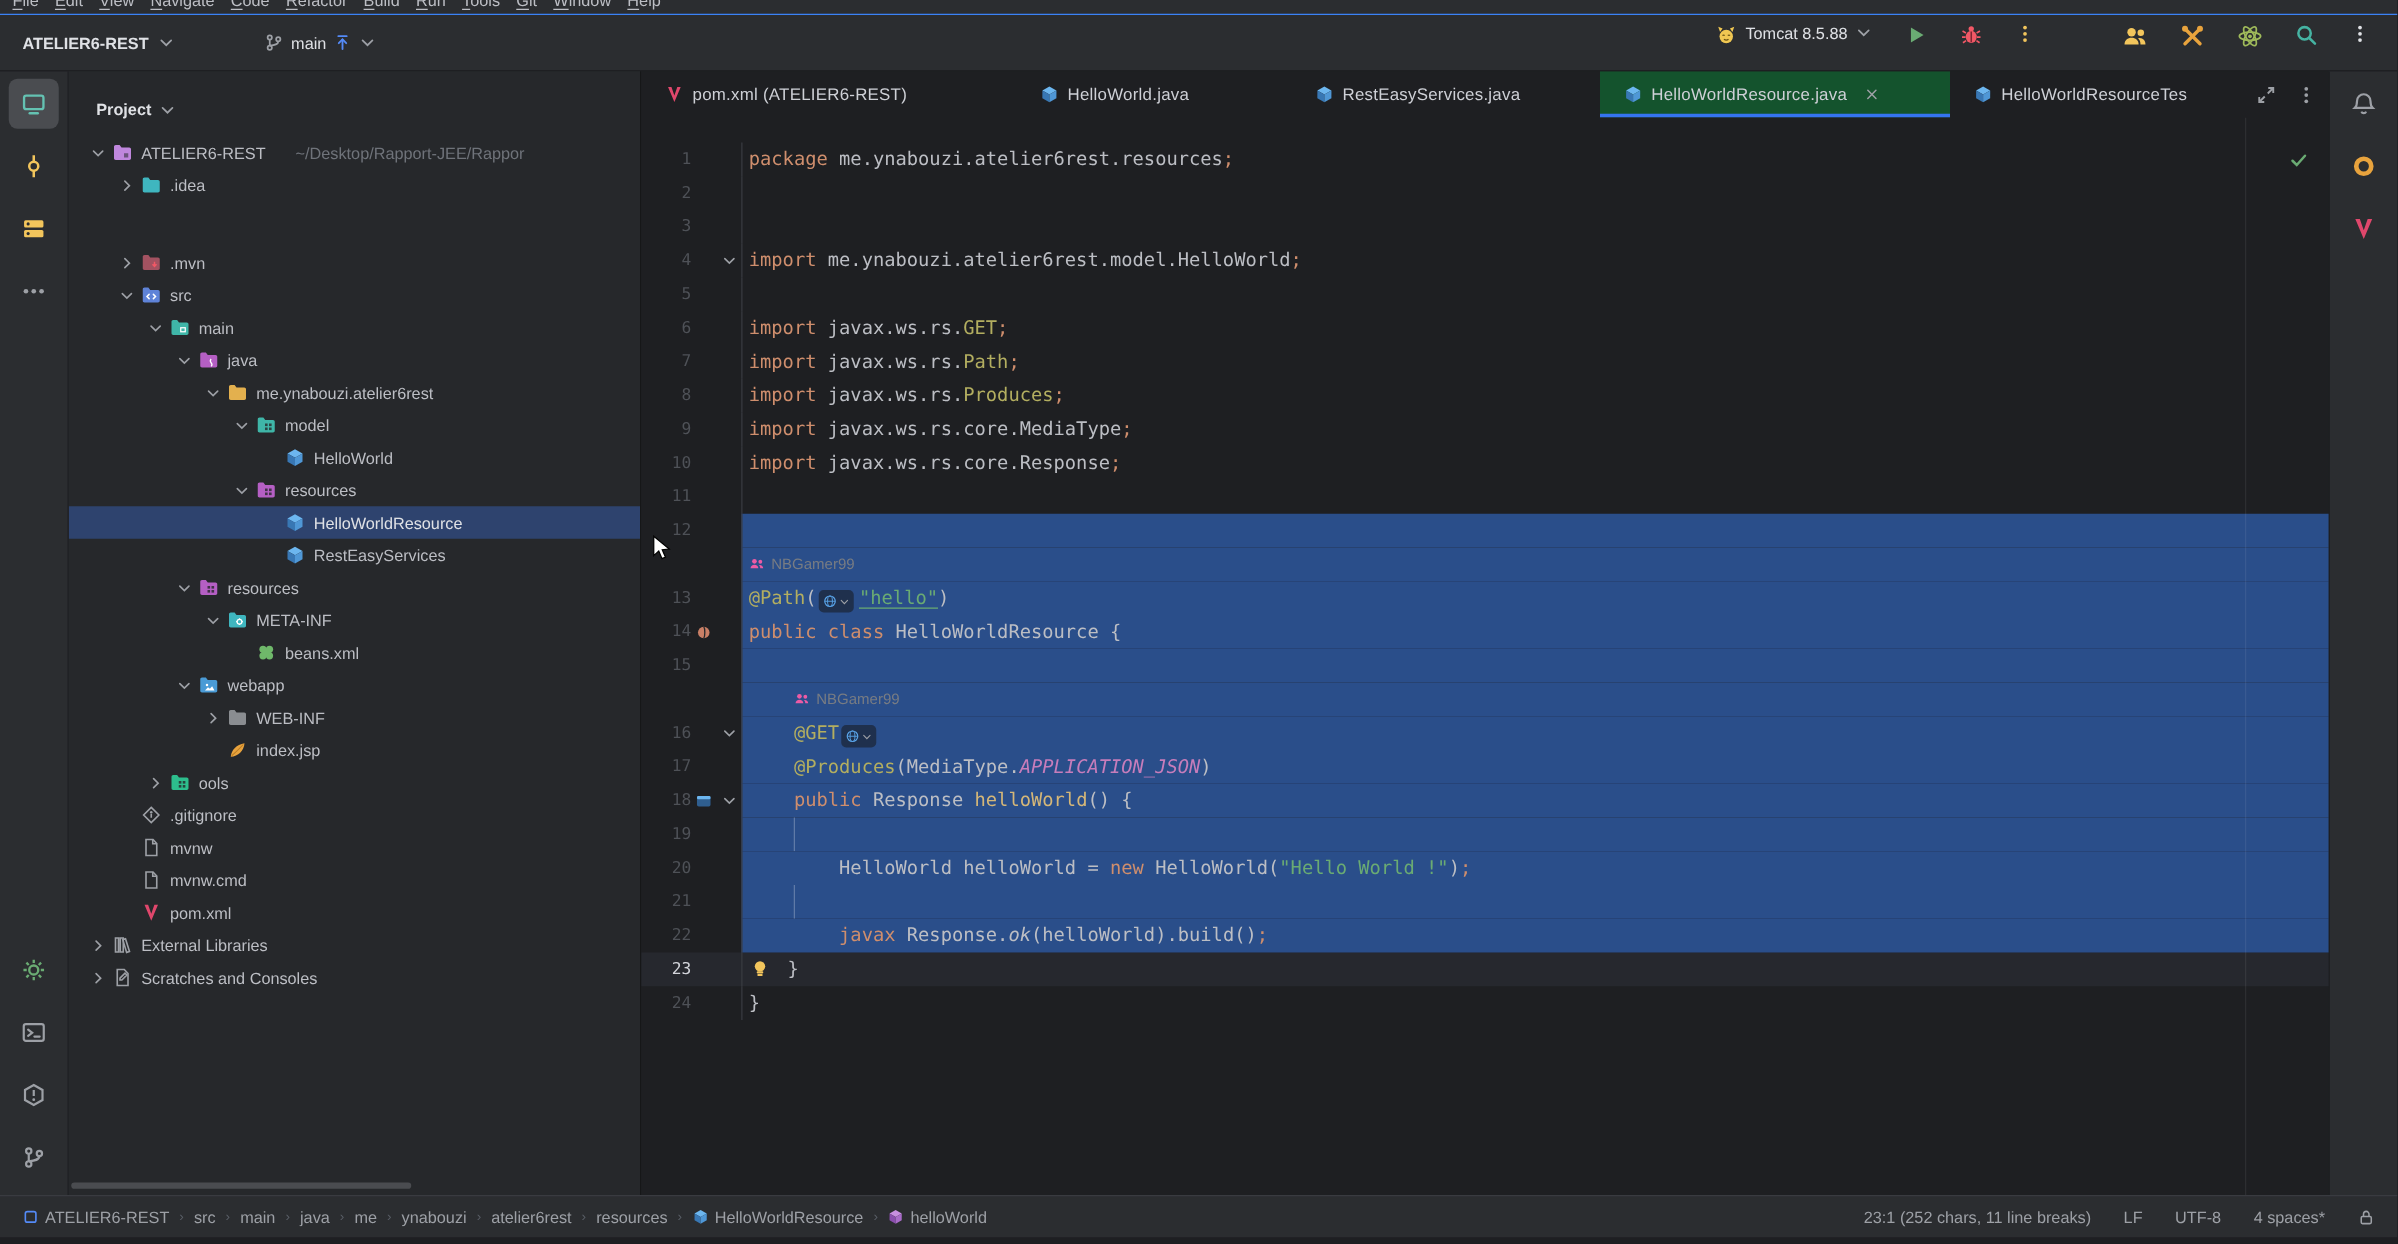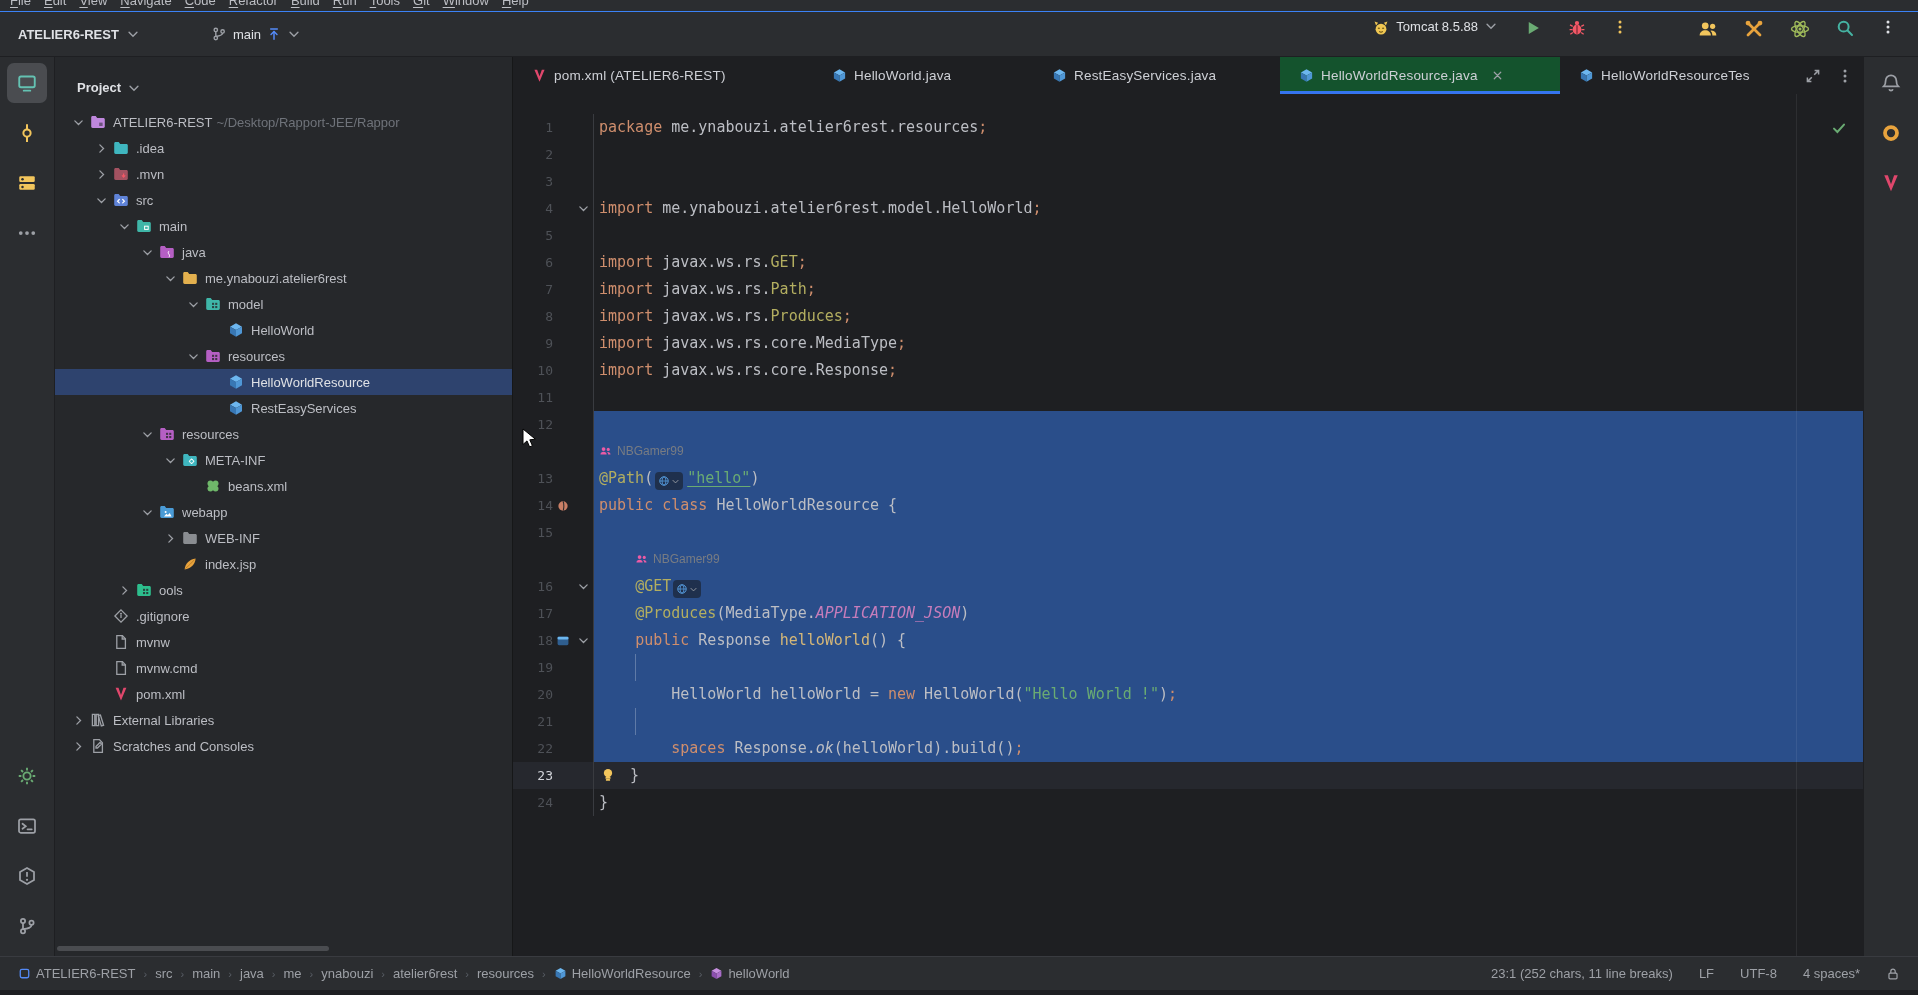--- a/index.html
+++ b/index.html
@@ -42,21 +42,21 @@
   .phead{height:38px;display:flex;align-items:flex-end;gap:6px;padding-left:22px;color:#dfe1e5;font-size:13px;font-weight:600}
   .tree{padding-top:14px;font-size:13px}
   .trow{height:26px;display:flex;align-items:center;white-space:nowrap}
   .trow.selected{background:#2e436e}
   .trow.selected .tlabel{color:#dfe1e5}
   .trow.excluded{background:#50493b}
   .trow.excluded .tlabel{color:#b0ab55}
   .tchev{width:23px;display:flex;justify-content:center;flex:none}
   .ticon{width:23px;display:flex;justify-content:flex-start;flex:none}
   .tlabel{color:#bcbec4}
-  .tsuffix{color:#6f737a;margin-left:4px}
+  .tsuffix{color:#6f737a;margin-left:24px}
   .hscroll{position:absolute;left:2px;bottom:5px;width:272px;height:5px;background:#4a4c50;border-radius:3px}
 
   
   .ezone{flex:1;display:flex;flex-direction:column;background:#1e1f22;position:relative;min-width:0}
   .tabbar{height:37px;display:flex;align-items:stretch;position:relative;flex:none}
   .tabs-area{display:flex;overflow:hidden;width:1278px}
   .tab{display:flex;align-items:center;gap:7px;padding:0 19px;font-size:13.5px;color:#ced0d6;flex:none;letter-spacing:.2px}
   .tab.active{background:#14532d;box-shadow:inset 0 -3px 0 #3574f0}
   .tab.clipped{flex:1 1 auto;min-width:0;overflow:hidden}
   .tab .close{margin-left:6px;display:inline-flex;width:13px;height:13px}
@@ -384,21 +384,21 @@
           </span>
           <span class="ticon">
             <span class="ic">
               <svg viewBox="0 0 16 16" xmlns="http://www.w3.org/2000/svg">
                 <path d="M1.2 3.4C1.2 2.6 1.8 2 2.6 2h3.1l1.5 1.9h6.2c.8 0 1.4.6 1.4 1.4v7.3c0 .8-.6 1.4-1.4 1.4H2.6c-.8 0-1.4-.6-1.4-1.4z" fill="#3fb6bf"></path>
               </svg>
             </span>
           </span>
           <span class="tlabel">.idea</span>
         </div>
-        <div class="trow" style="padding-left: 35px;">
+        <div class="trow" style="padding-left: 35px; margin-top: 36px;">
           <span class="tchev">
             <span class="ic s13">
               <svg viewBox="0 0 16 16" xmlns="http://www.w3.org/2000/svg">
                 <path d="M6 3.5 10.5 8 6 12.5" stroke="#9da0a6" stroke-width="1.6" fill="none" stroke-linecap="round"></path>
               </svg>
             </span>
           </span>
           <span class="ticon">
             <span class="ic">
               <svg viewBox="0 0 16 16" xmlns="http://www.w3.org/2000/svg">
@@ -1086,21 +1086,21 @@
           <div class="crow">
             <span class="gnum">21</span>
             <span class="gico"></span>
             <span class="gfold"></span>
             <span class="cbody sel"><span class="guide"></span></span>
           </div>
           <div class="crow">
             <span class="gnum">22</span>
             <span class="gico"></span>
             <span class="gfold"></span>
-            <span class="cbody sel"><span class="pl">        </span><span class="kw">spaces</span><span class="pl"> Response.</span><span class="mthI">ok</span><span class="pl">(helloWorld).build()</span><span class="kw">;</span></span>
+            <span class="cbody sel"><span class="pl">        </span><span class="kw">javax</span><span class="pl"> Response.</span><span class="mthI">ok</span><span class="pl">(helloWorld).build()</span><span class="kw">;</span></span>
           </div>
           <div class="crow cur">
             <span class="gnum">23</span>
             <span class="gico"></span>
             <span class="gfold"></span>
             <span class="cbody"><span class="bulbwrap"><svg viewBox="0 0 16 16" xmlns="http://www.w3.org/2000/svg">
                   <circle cx="8" cy="6.3" r="3.7" fill="#f2c55c"></circle>
                   <path d="M6.4 10.6h3.2M6.8 12.4h2.4" stroke="#f2c55c" stroke-width="1.5" stroke-linecap="round"></path>
                 </svg></span><span class="pl">}</span></span>
           </div>

